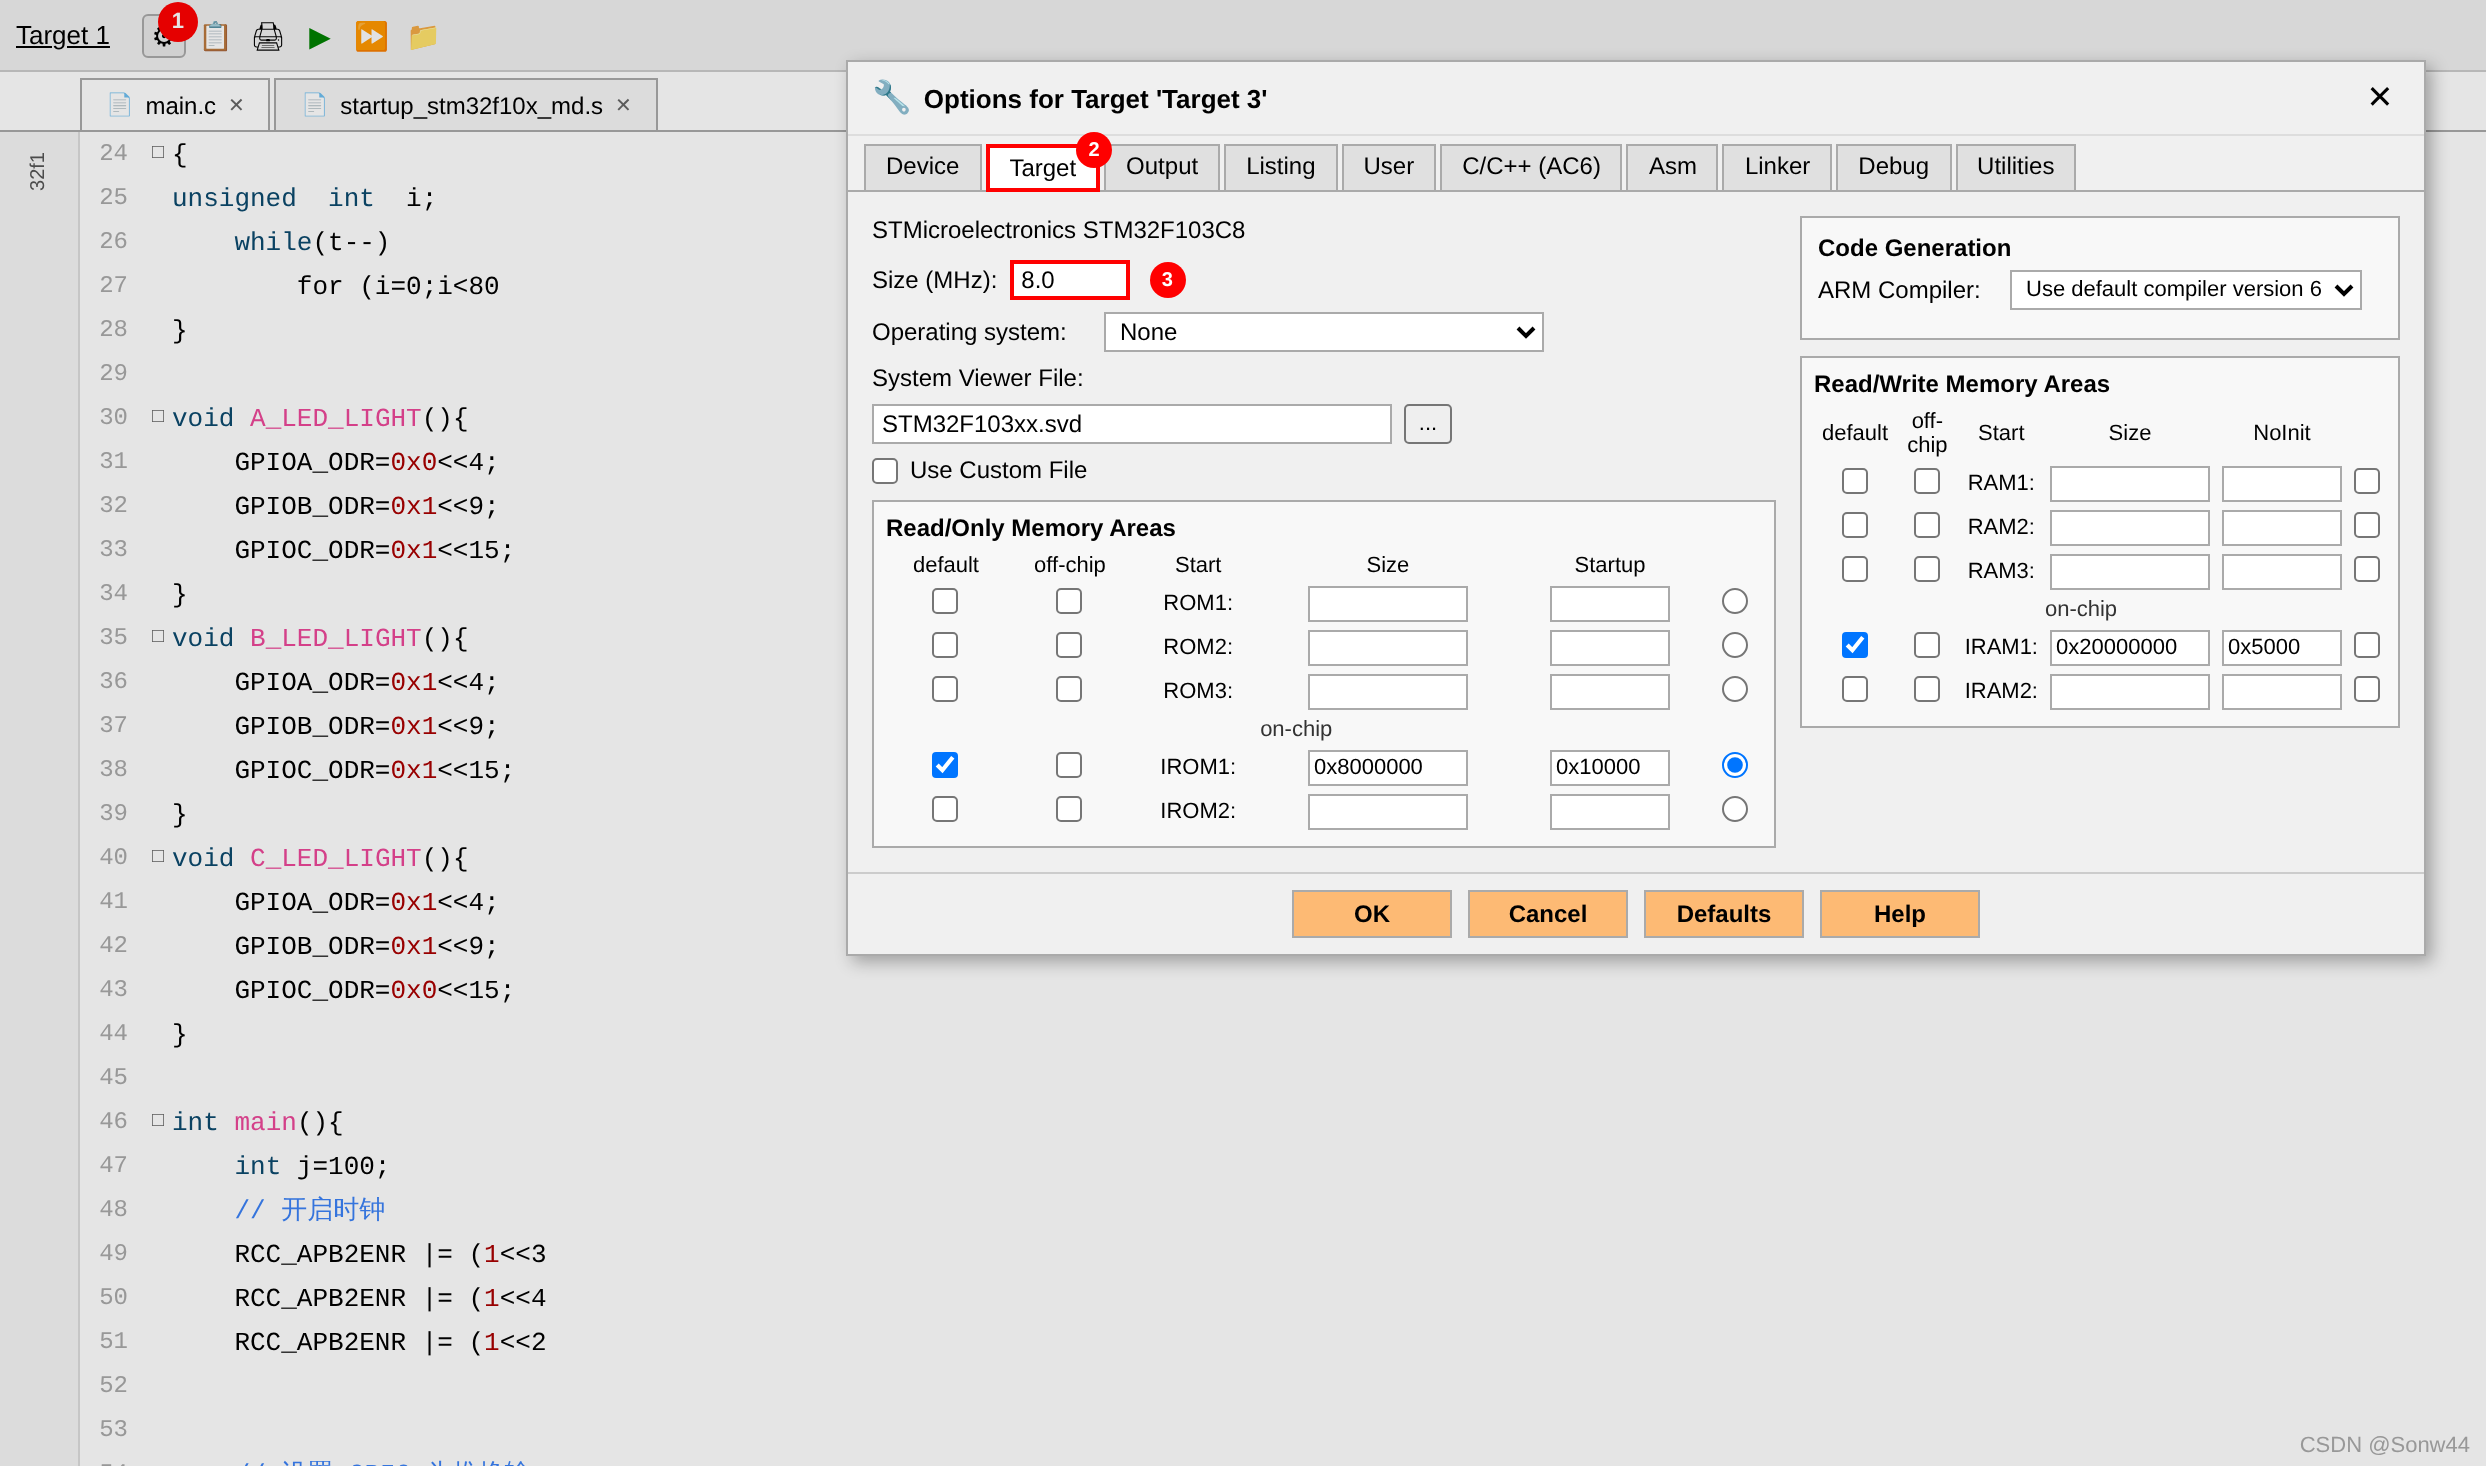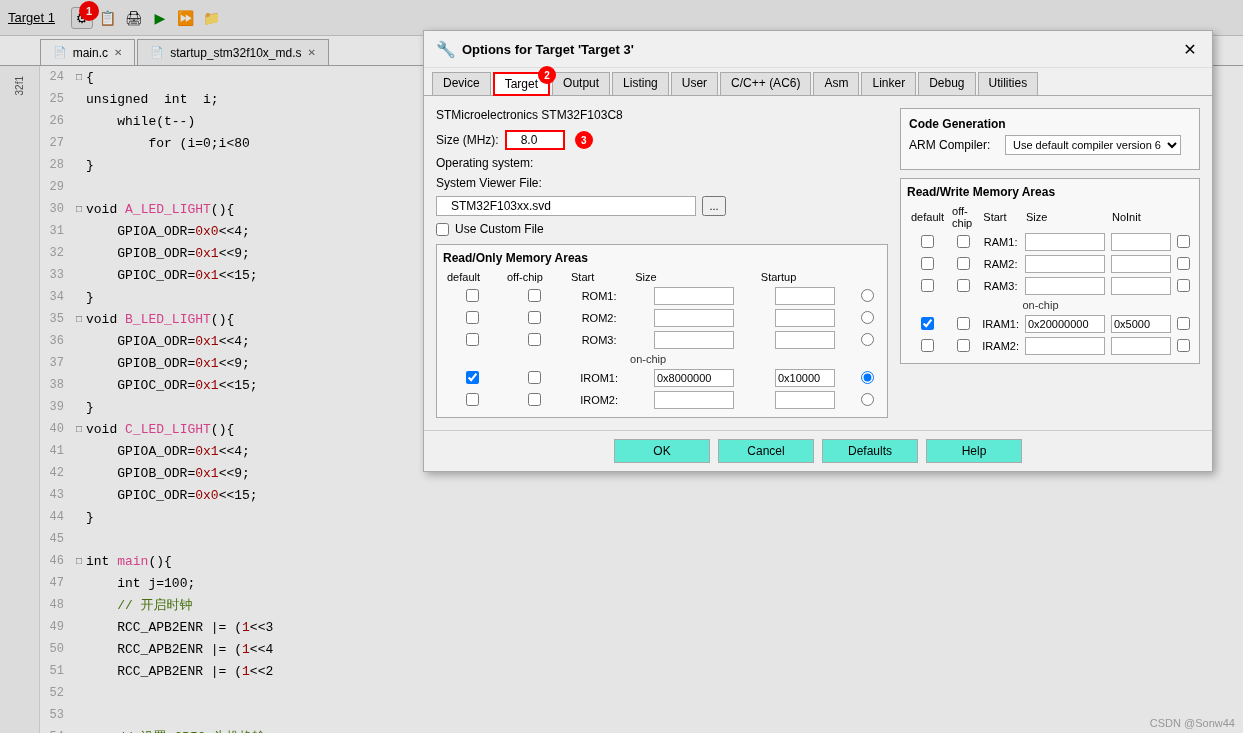--- a/index.html
+++ b/index.html
@@ -119,24 +119,24 @@
       display: flex;
       align-items: center;
       justify-content: center;
       flex-shrink: 0;
       color: #666;
       font-size: 10px;
     }
     .code-text { white-space: pre; }
 
     
-    .kw { color: #000000; font-family: Liberation Mono, monospace; }
+    .kw { color: #0c4a6e; font-family: Liberation Mono, monospace; }
     .fn { color: #ec4899; }
     .hex { color: #aa0000; }
-    .comment { color: #4d7c0f; }
+    .comment { color: #3b82f6; }
     .plain { color: #000; }
 
     
     .modal-overlay {
       position: absolute;
       top: 0; left: 0; right: 0; bottom: 0;
       background: rgba(0,0,0,0.1);
       display: flex;
       align-items: flex-start;
       justify-content: flex-end;
@@ -225,21 +225,21 @@
       align-items: center;
       margin-bottom: 6px;
       gap: 6px;
     }
     .form-label { font-size: 12px; min-width: 80px; }
     .form-input {
       border: 1px solid #aaa;
       background: white;
       height: 20px;
       font-size: 12px;
-      padding: 0 14px;
+      padding: 0 4px;
     }
     .form-input-highlighted {
       border: 2px solid red;
     }
     .form-select {
       border: 1px solid #aaa;
       background: white;
       height: 20px;
       font-size: 12px;
       padding: 0 3px;
@@ -250,21 +250,21 @@
     }
 
     .device-label { font-size: 12px; margin-bottom: 8px; }
 
     
     .mem-table { width: 100%; border-collapse: collapse; }
     .mem-table th {
       font-size: 11px;
       font-weight: normal;
       padding: 2px 4px;
-      text-align: left;
+      text-align: center;
     }
     .mem-table td {
       padding: 2px 3px;
       text-align: center;
       font-size: 11px;
     }
     .mem-input {
       width: 80px;
       height: 18px;
       border: 1px solid #aaa;
@@ -279,26 +279,27 @@
     
     .dialog-footer {
       display: flex;
       justify-content: center;
       gap: 8px;
       padding: 8px;
       border-top: 1px solid #ccc;
       background: #f0f0f0;
     }
     .footer-btn {
-      width: 96px;
+      width: 80px;
       height: 24px;
-      background: #5eead4;
+      background: #fdba74;
       border: 1px solid #aaa;
       font-size: 12px;
       cursor: pointer;
+      font-weight: bold;
     }
 
     
     .badge {
       width: 20px; height: 20px;
       border-radius: 50%;
       background: red;
       color: white;
       font-size: 11px;
       font-weight: bold;
@@ -605,20 +606,23 @@
           <div class="device-label">STMicroelectronics STM32F103C8</div>
 
           <div class="xtal-row">
             <span style="font-size:12px;">Size (MHz):</span>
             <input class="form-input form-input-highlighted" style="width: 60px;" value="8.0">
             <div class="badge" style="position:relative; top:auto; right:auto; width:18px; height:18px; font-size:10px; display:inline-flex; margin-left:4px;">3</div>
           </div>
 
           <div class="form-row">
             <span class="form-label" style="min-width:110px;">Operating system:</span>
+            <select class="form-select form-select-large">
+              <option>None</option>
+            </select>
           </div>
 
           <div class="form-row">
             <span class="form-label" style="min-width:110px;">System Viewer File:</span>
           </div>
           <div class="form-row">
             <input class="form-input" style="width: 260px;" value="STM32F103xx.svd">
             <button style="width:24px; height:20px; font-size:11px; cursor:pointer;">...</button>
           </div>
 

